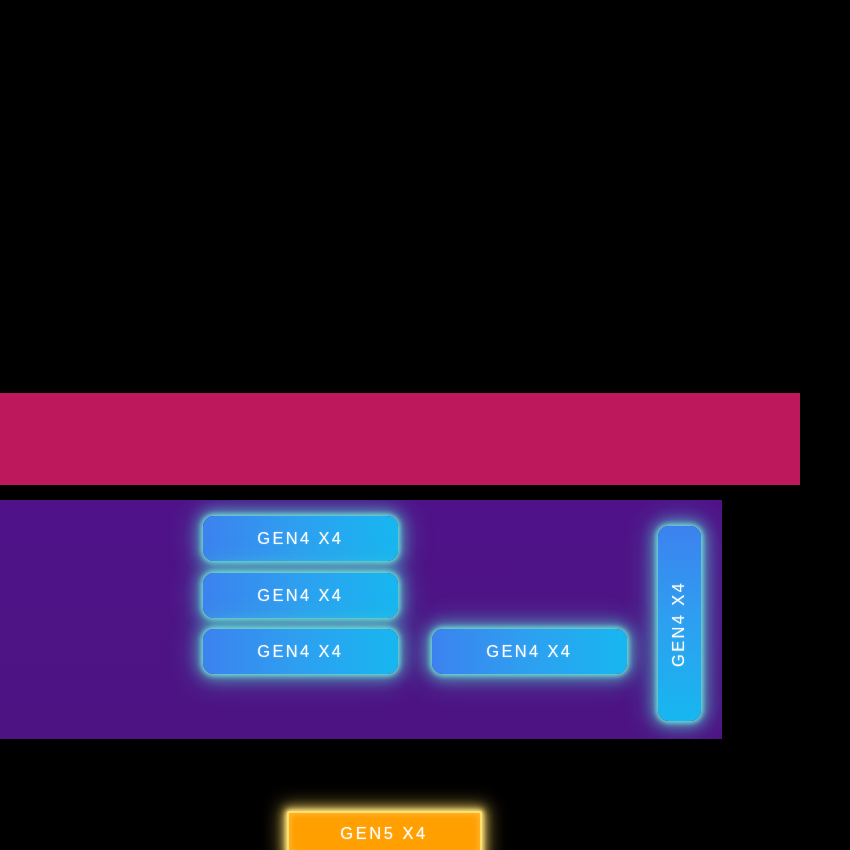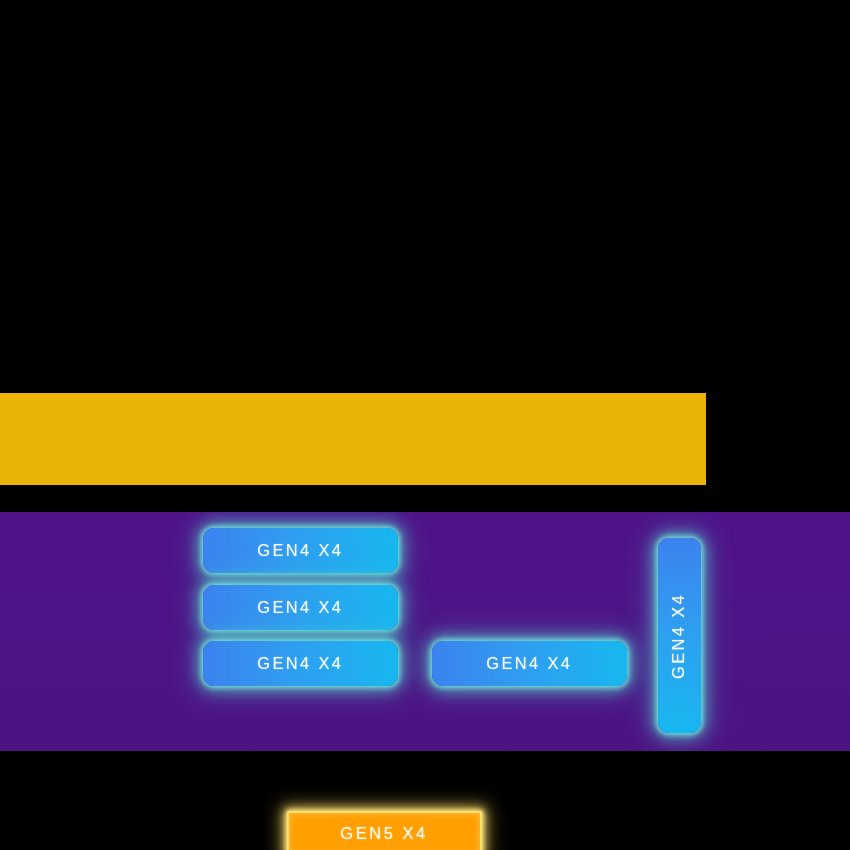--- a/index.html
+++ b/index.html
@@ -19,23 +19,23 @@
     width: 850px;
     height: 850px;
     background: #000000;
   }
 
   
   .band-orange {
     position: absolute;
     left: 0;
     top: 393px;
-    width: 706px;
+    width: 800px;
     height: 92px;
-    background: #eab308;
+    background: #be185d;
   }
 
   
   .btn-gen5 {
     position: absolute;
     left: 287px;
     top: 418px;
     width: 195px;
     height: 45px;
     box-sizing: border-box;
@@ -60,22 +60,22 @@
     font-stretch: semi-condensed;
     transform: scaleX(0.97);
     text-shadow: 0 0 2px rgba(255,255,255,0.45);
     white-space: nowrap;
   }
 
   
   .band-purple {
     position: absolute;
     left: 0;
-    top: 512px;
-    width: 850px;
+    top: 500px;
+    width: 722px;
     height: 239px;
     background: linear-gradient(180deg, #501289 0%, #4e1486 55%, #4d1383 100%);
     overflow: hidden;
   }
 
   
   .btn-gen4 {
     position: absolute;
     box-sizing: border-box;
     border-radius: 11px;

